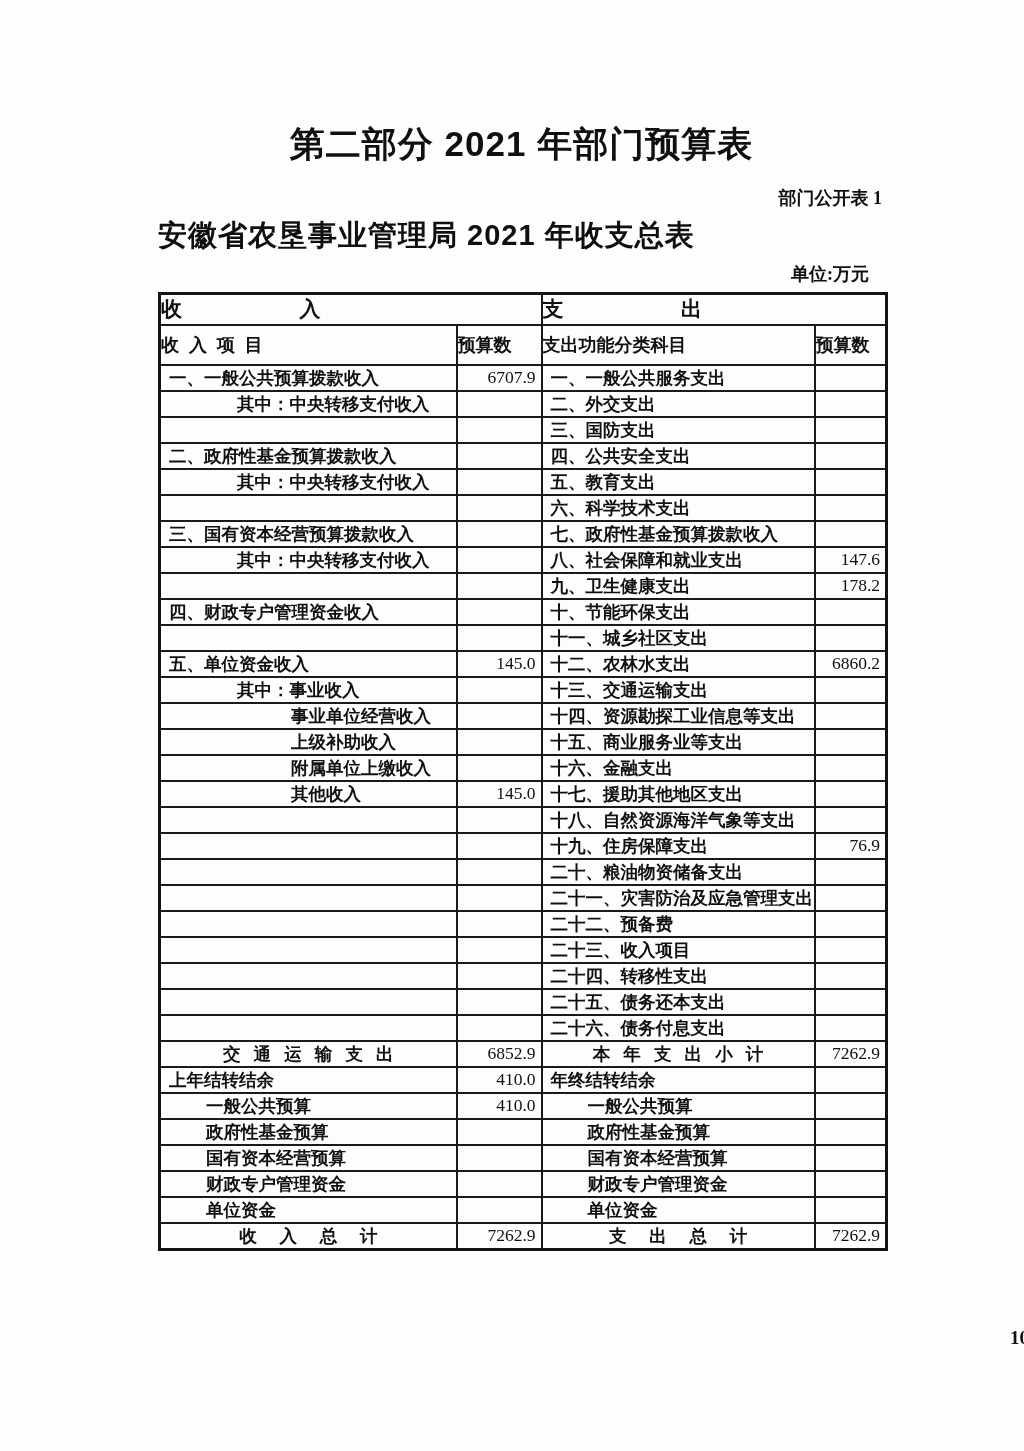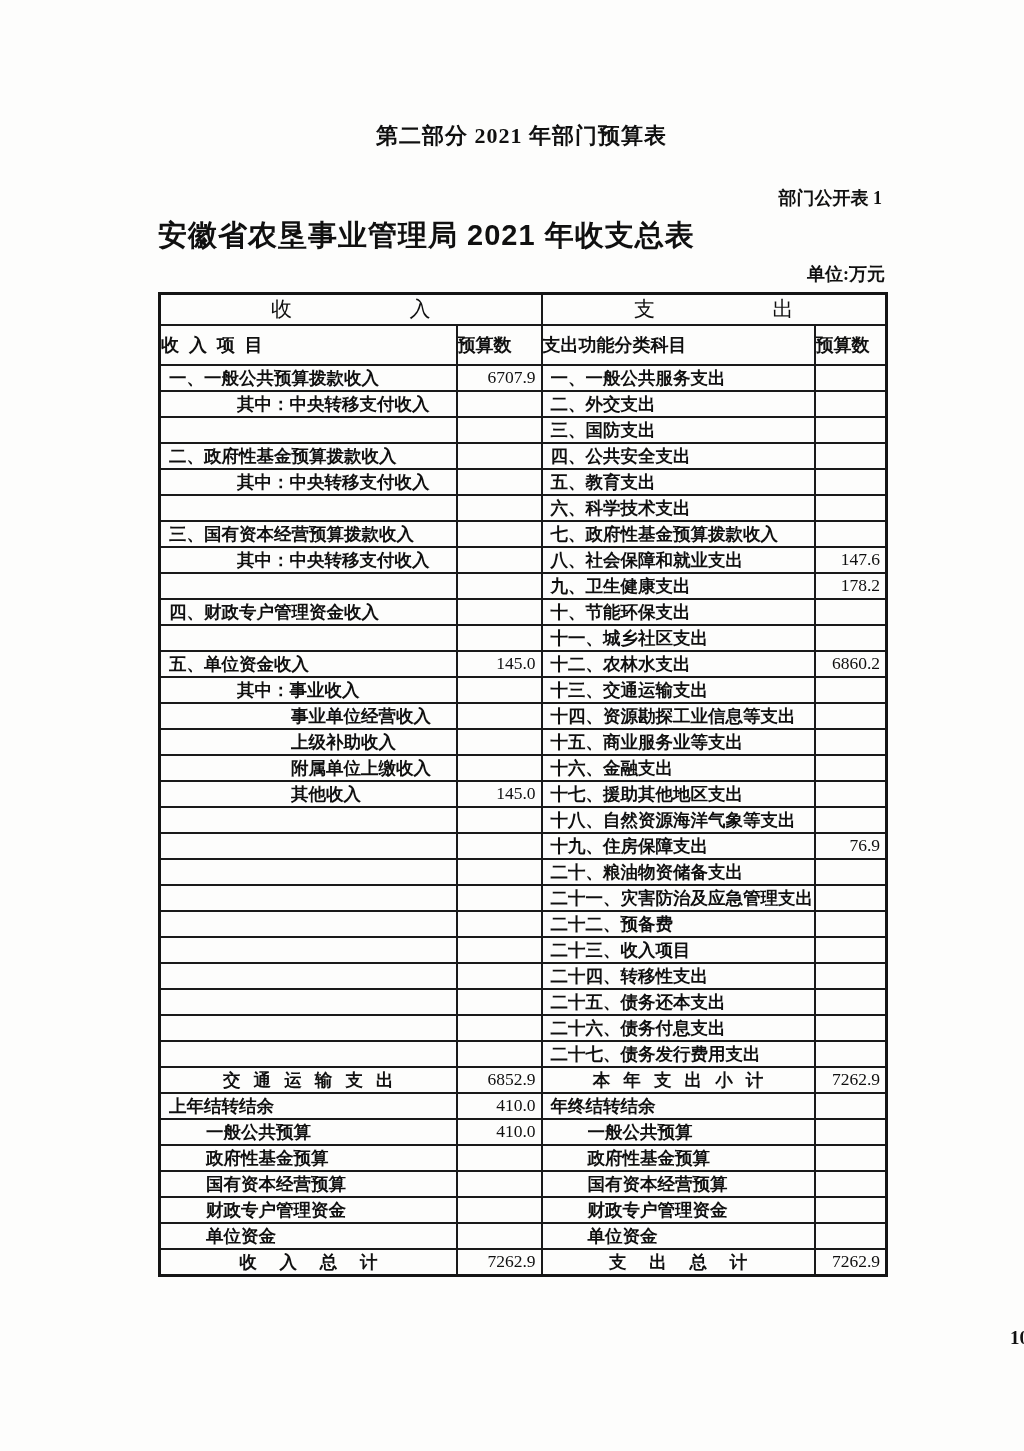--- a/index.html
+++ b/index.html
@@ -9,51 +9,51 @@
     background:#fdfdfc;
     color:#101010;
     font-family:"Liberation Serif", serif;
     overflow:hidden;
   }
   .doc { position:absolute; left:158px; top:0; width:727px; }
 
   .section-title {
     position:absolute; top:121px; left:0; width:100%;
     text-align:center;
-    font-family:Liberation Serif, serif;
-    font-weight:bold; font-size:22px; letter-spacing:1px;
+    font-family:Liberation Sans, sans-serif;
+    font-weight:bold; font-size:35px; letter-spacing:1px;
   }
   .table-label {
     position:absolute; top:186px; right:3px;
     font-size:18px; font-weight:bold;
   }
   .table-title {
     position:absolute; top:216px; left:0; width:100%;
     text-align:left;
     font-family:"Liberation Sans", sans-serif;
     font-weight:bold; font-size:29px; letter-spacing:1px;
   }
   .unit-label {
-    position:absolute; top:262px; right:0;
+    position:absolute; top:262px; right:16px;
     font-size:18px; font-weight:bold;
   }
 
   table.budget {
     position:absolute; top:292px; left:0;
     width:727px; table-layout:fixed;
     border-collapse:collapse;
     border:3px solid #151515;
   }
   table.budget th, table.budget td {
     border:2px solid #1a1a1a;
     font-size:17.5px;
     overflow:hidden; white-space:nowrap;
     vertical-align:middle;
   }
-  thead tr.hgroup th { height:31px; font-size:21px; font-weight:normal; text-align:center; }
+  thead tr.hgroup th { height:31px; font-size:21px; font-weight:bold; text-align:left; }
   thead tr.hcols  th { height:40px; font-size:18px; font-weight:bold; text-align:left; }
   tbody td { height:25.7px; }
 
   .h1span { letter-spacing:5.6em; margin-right:-5.6em; }
   .h2span { letter-spacing:0.55em; margin-right:-0.55em; }
 
   .c-item { font-weight:bold; text-align:left; }
   .c-val  { text-align:right; padding-right:5px; font-weight:normal; font-family:"Liberation Serif", serif; }
   .ind0 { padding-left:8px; }
   .ind1 { padding-left:45px; }
@@ -251,26 +251,20 @@
           <td class="c-val"></td>
           <td class="c-item ind0">二十五、债务还本支出</td>
           <td class="c-val"></td>
         </tr>
         <tr>
           <td class="c-item ind0"></td>
           <td class="c-val"></td>
           <td class="c-item ind0">二十六、债务付息支出</td>
           <td class="c-val"></td>
         </tr>
-        <tr>
-          <td class="c-item ind0"></td>
-          <td class="c-val"></td>
-          <td class="c-item ind0">二十七、债务发行费用支出</td>
-          <td class="c-val"></td>
-        </tr>
         <tr class="trow-subtotal">
           <td class="c-item ind0 c-center"><span class="spread">交通运输支出</span></td>
           <td class="c-val">6852.9</td>
           <td class="c-item ind0 c-center"><span class="spread">本年支出小计</span></td>
           <td class="c-val">7262.9</td>
         </tr>
         <tr>
           <td class="c-item ind0">上年结转结余</td>
           <td class="c-val">410.0</td>
           <td class="c-item ind0">年终结转结余</td>

